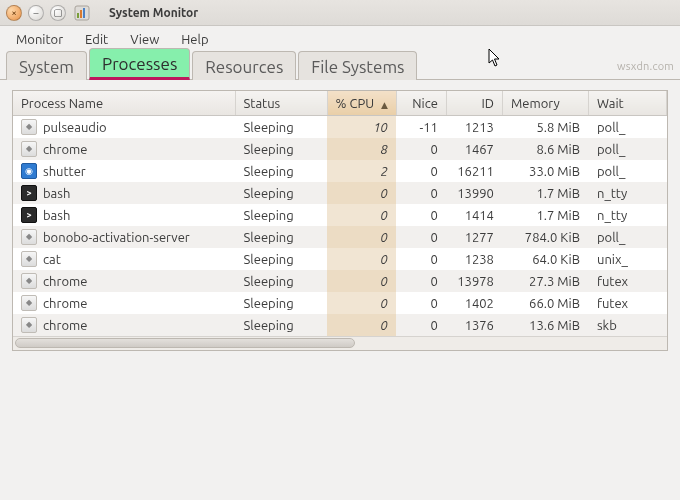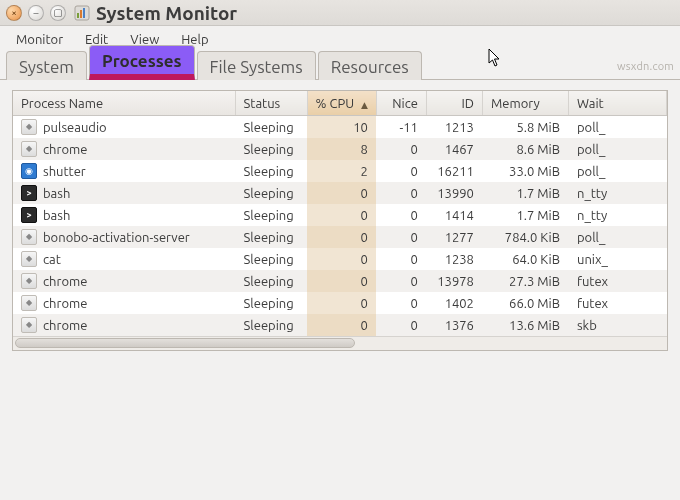--- a/index.html
+++ b/index.html
@@ -44,22 +44,23 @@
     background: radial-gradient(circle at 30% 30%, #ffd7a8, #e9934a);
     color: #5a2c00;
   }
   .app-icon {
     width: 16px; height: 16px;
     margin-right: 6px;
     display: inline-flex;
   }
   .titlebar-title {
     font-weight: 600;
-    font-size: 19px;
+    font-size: 12px;
     color: #3c3c3c;
+    margin-left: 13px;
   }
   
   .menubar {
     height: 26px;
     display: flex;
     align-items: center;
     padding: 0 6px;
     gap: 2px;
   }
   .menu-item {
@@ -80,25 +81,25 @@
     border-bottom: none;
     border-radius: 4px 4px 0 0;
     background: #e6e3df;
     color: #5a5a5a;
     margin-right: 2px;
     position: relative;
     top: 1px;
     font-size: 17px;
   }
   .tab.active {
-    background: #8b5cf6;
+    background: #86efac;
     color: #2e2e2e;
-    font-weight: 700;
+    font-weight: 400;
     top: 1px;
-    border-bottom: 6px solid #be185d;
+    border-bottom: 3px solid #be185d;
   }
   
   .content {
     padding: 10px 12px 4px;
   }
   .load-avg {
     font-size: 13px;
     color: #3c3c3c;
     margin: 6px 2px 10px;
   }
@@ -133,21 +134,21 @@
     display: inline-block;
   }
   tbody td {
     padding: 3px 8px;
     height: 22px;
     border-right: 1px solid transparent;
     white-space: nowrap;
   }
   tbody tr:nth-child(even) td { background: #f2f0ee; }
   tbody tr:nth-child(odd) td { background: #ffffff; }
-  tbody td.cpu-col { background: #f1e5d3 !important; }
+  tbody td.cpu-col { background: #f1e5d3 !important; font-style: italic; }
   tbody tr:nth-child(even) td.cpu-col { background: #ecdcc4 !important; }
   td.num { text-align: right; }
   .pname {
     display: flex;
     align-items: center;
     gap: 6px;
   }
   .picon {
     width: 16px; height: 16px;
     flex: 0 0 16px;
@@ -246,33 +247,33 @@
 <div class="menubar">
   <div class="menu-item">Monitor</div>
   <div class="menu-item">Edit</div>
   <div class="menu-item">View</div>
   <div class="menu-item">Help</div>
 </div>
 
 <div class="tabs-wrap">
   <div class="tab">System</div>
   <div class="tab active">Processes</div>
+  <div class="tab">Resources</div>
   <div class="tab">File Systems</div>
-  <div class="tab">Resources</div>
 </div>
 
 <div class="content">
 
 
   <div class="table-box">
     <table>
       <thead>
         <tr>
           <th style="width:222px;">Process Name</th>
-          <th style="width:72px;">Status</th>
+          <th style="width:92px;">Status</th>
           <th class="sorted" style="width:66px;">
             <span>% CPU</span>
             <span class="sort-arrow">▲</span>
           </th>
           <th style="width:50px;text-align:right;">Nice</th>
           <th style="width:56px;text-align:right;">ID</th>
           <th style="width:86px;">Memory</th>
           <th>Wait</th>
         </tr>
       </thead>

